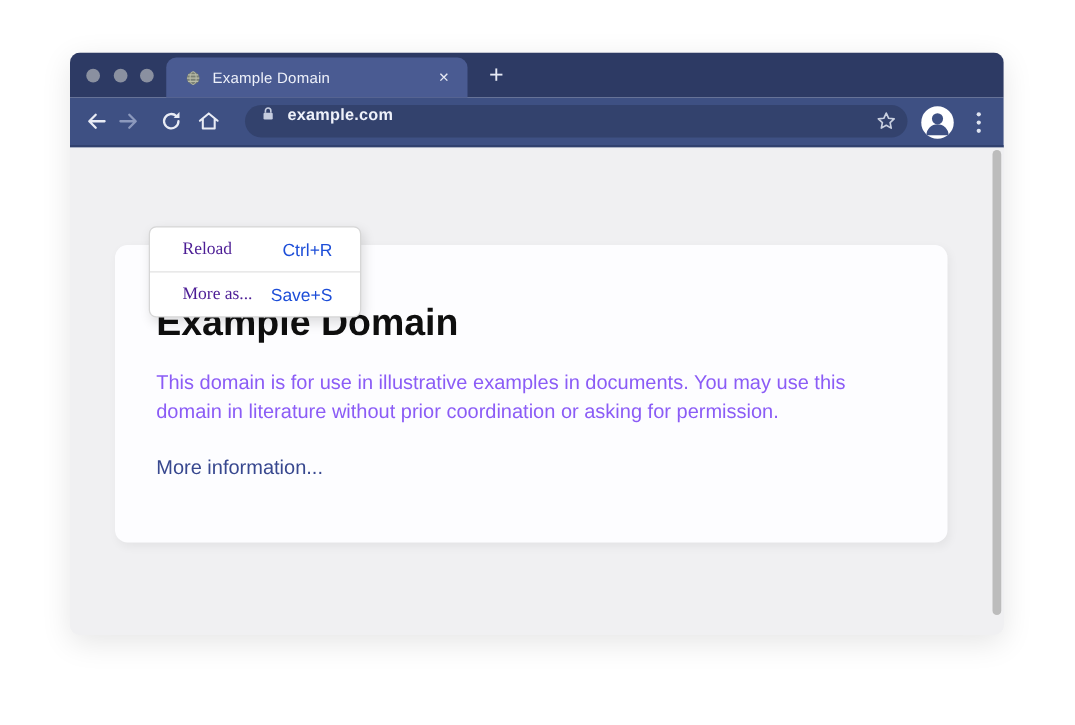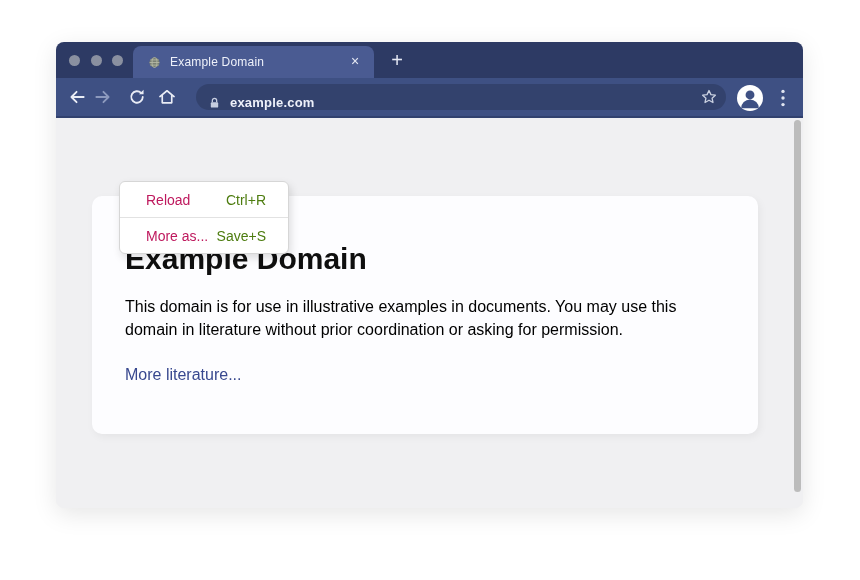--- a/index.html
+++ b/index.html
@@ -52,21 +52,21 @@
     border-bottom:2px solid #31416e;box-sizing:border-box;
   }
   .tool-icon{position:absolute;top:9px;width:20px;height:20px;}
   .i-back{left:11px;}
   .i-forward{left:37px;}
   .i-reload{left:71px;}
   .i-home{left:101px;}
   .addressbar{
     position:absolute;left:140px;top:6px;width:530px;height:26px;
     background:#33426d;border-radius:13px;
-    display:flex;align-items:flex-end;
+    display:flex;align-items:flex-start;
   }
   .addressbar .lock{margin-left:12px;width:13px;height:14px;flex:0 0 auto;}
   .url-text{
     margin-left:9px;font-size:13px;font-weight:600;color:#eef1fa;letter-spacing:.2px;
   }
   .star{position:absolute;right:7px;top:3px;width:20px;height:20px;}
   .profile{
     position:absolute;left:681px;top:7px;width:26px;height:26px;border-radius:50%;
     background:#ffffff;overflow:hidden;
   }
@@ -80,39 +80,39 @@
   .card{
     position:absolute;left:36px;top:78px;width:666px;height:238px;
     background:#fdfdff;border-radius:10px;box-sizing:border-box;
     padding:46px 33px 0 33px;
     box-shadow:2px 3px 8px rgba(0,0,0,0.05);
   }
   .card h1{
     margin:0 0 20px 0;font-size:30px;line-height:34px;font-weight:700;color:#0f0f0f;
   }
   .card p{
-    margin:0 0 25px 0;width:588px;font-size:16px;line-height:22.5px;color:#000000;
+    margin:0 0 25px 0;width:588px;font-size:16px;line-height:22.5px;color:#8b5cf6;
   }
   .card a{
     font-size:16px;color:#38488f;text-decoration:none;
   }
 
   
   .context-menu{
     position:absolute;left:63px;top:63px;width:170px;
     background:#ffffff;border:1px solid #d6d6d6;border-radius:6px;
     box-shadow:2px 4px 9px rgba(0,0,0,0.13);
     z-index:5;box-sizing:border-box;overflow:hidden;
   }
   .menu-row{
     height:35px;display:flex;align-items:center;justify-content:space-between;
     padding:0 22px 0 26px;
   }
-  .menu-label{font-size:14px;color:#be185d;}
-  .menu-shortcut{font-size:14px;color:#4d7c0f;}
+  .menu-label{font-size:14px;color:#4c1d95;font-family:Liberation Serif, serif;}
+  .menu-shortcut{font-size:14px;color:#1d4ed8;}
   .menu-divider{height:1px;background:#e2e2e2;}
 
   
   .scrollbar-thumb{
     position:absolute;right:2px;top:2px;width:7px;height:372px;
     background:#bcbcbc;border-radius:4px;
   }
 </style>
 </head>
 <body>
@@ -176,21 +176,21 @@
         <circle cx="6" cy="10" r="1.7" fill="#dfe4f0"></circle>
         <circle cx="6" cy="16.6" r="1.7" fill="#dfe4f0"></circle>
       </svg>
     </div>
 
     <div class="viewport">
 
       <div class="card">
         <h1>Example Domain</h1>
         <p>This domain is for use in illustrative examples in documents. You may use this domain in literature without prior coordination or asking for permission.</p>
-        <a href="#">More literature...</a>
+        <a href="#">More information...</a>
       </div>
 
       <div class="context-menu">
         <div class="menu-row">
           <span class="menu-label">Reload</span>
           <span class="menu-shortcut">Ctrl+R</span>
         </div>
         <div class="menu-divider"></div>
         <div class="menu-row">
           <span class="menu-label">More as...</span>

